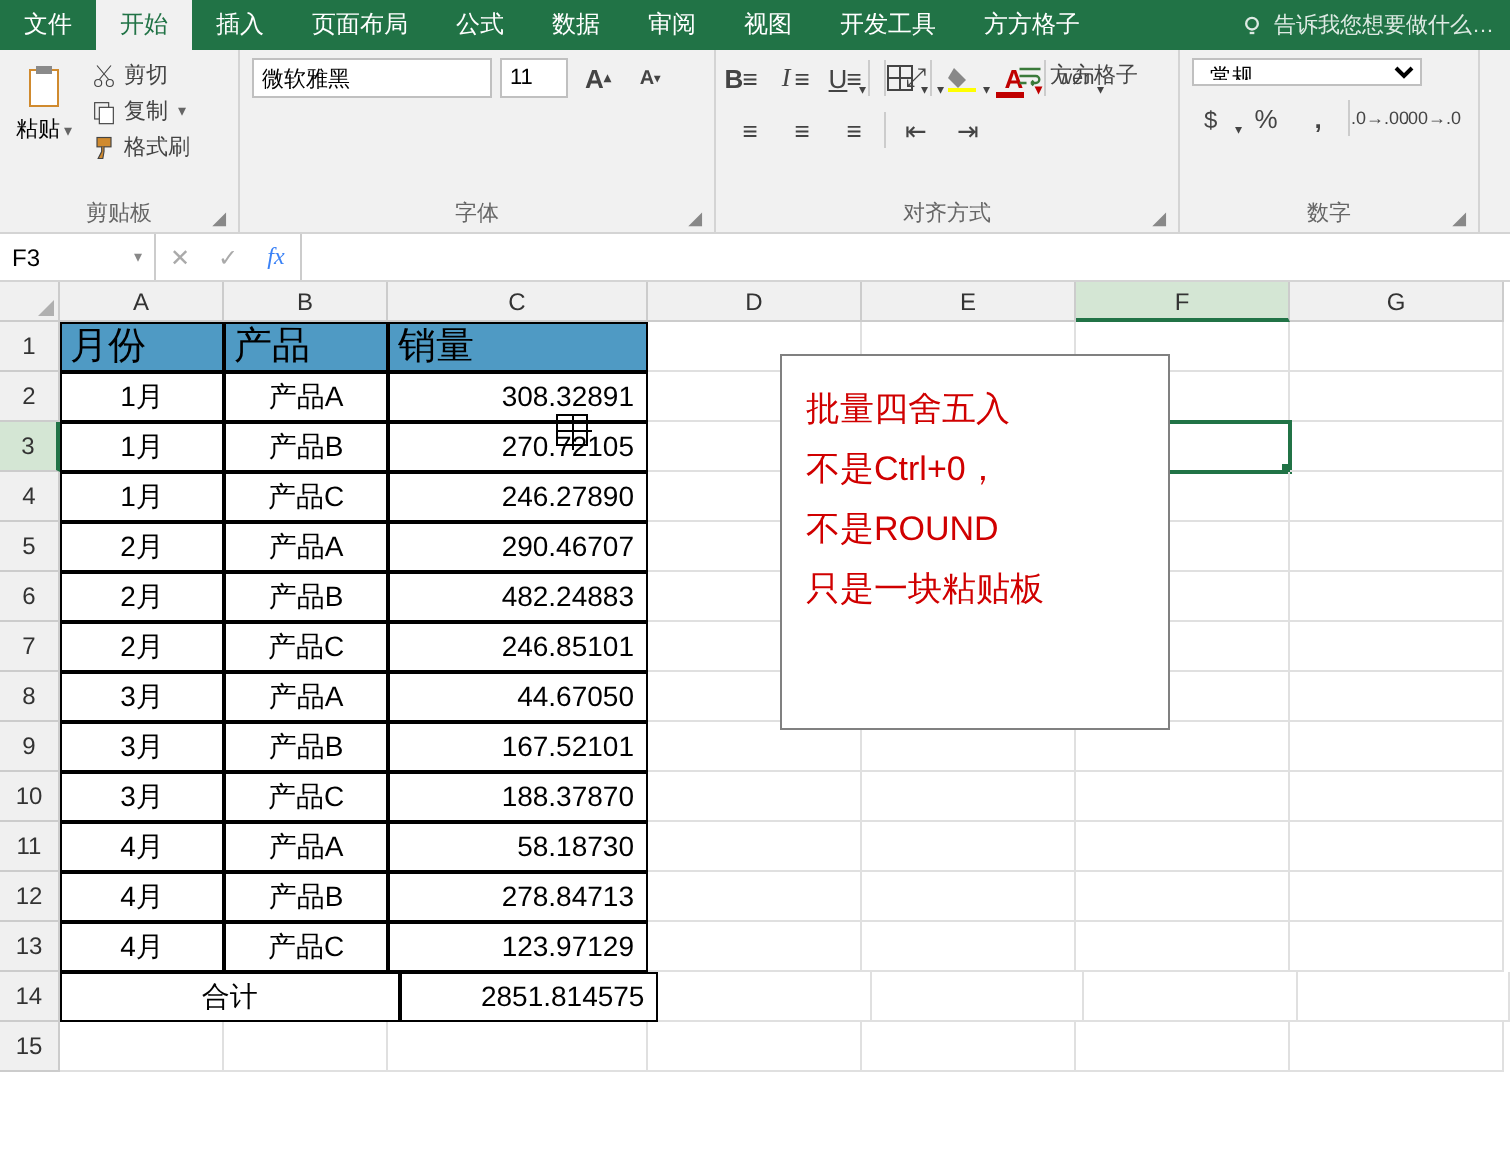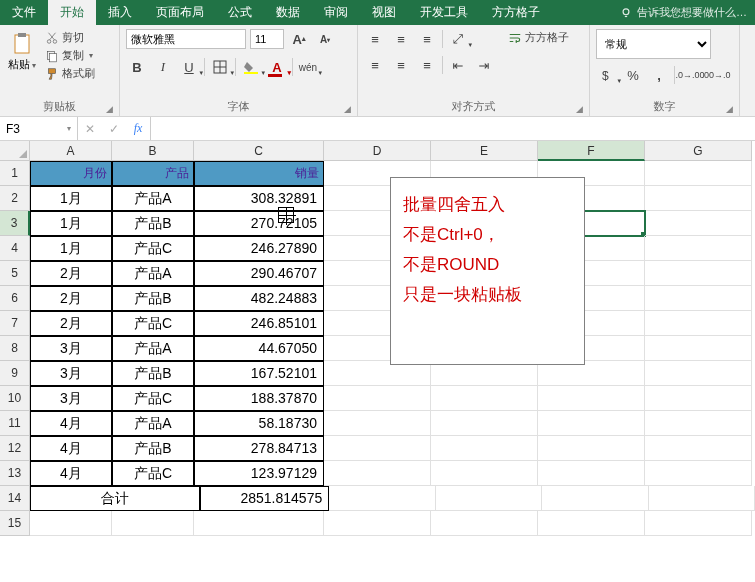--- a/index.html
+++ b/index.html
@@ -27,21 +27,21 @@
 .dd-arrow::after { content: "▾"; font-size: 8px; color: #666; margin-left: 2px; }
 
 .font-row { display: flex; gap: 4px; align-items: center; margin-bottom: 4px; }
 .font-name { width: 120px; border: 1px solid #c0c0c0; background: #fff; font-size: 11px; padding: 1px 4px; height: 20px; }
 .font-size { width: 34px; border: 1px solid #c0c0c0; background: #fff; font-size: 11px; padding: 1px 4px; height: 20px; }
 .btn-row { display: flex; gap: 4px; align-items: center; }
 .ico-btn { width: 22px; height: 20px; display: flex; align-items: center; justify-content: center; color: #444; cursor: pointer; font-size: 13px; position: relative; }
 .ico-btn.dd::after { content: "▾"; font-size: 7px; position: absolute; right: -3px; bottom: 0; }
 .sep-v { width: 1px; height: 18px; background: #ccc; }
 
-.number-fmt { width: 115px; border: 1px solid #c0c0c0; background: #fff; font-size: 11px; padding: 2px 4px; height: 30px; }
+.number-fmt { width: 115px; border: 1px solid #c0c0c0; background: #fff; font-size: 11px; padding: 2px 4px; height: 14px; }
 
 
 .fxbar { height: 24px; border-bottom: 1px solid #d4d4d4; display: flex; align-items: stretch; background: #fff; }
 .namebox { width: 78px; border-right: 1px solid #ccc; display: flex; align-items: center; padding: 0 6px; font-size: 12px; }
 .namebox .arrow { margin-left: auto; font-size: 8px; color: #888; }
 .fx-controls { display: flex; align-items: center; border-right: 1px solid #ccc; }
 .fx-controls .b { width: 24px; text-align: center; color: #aaa; font-size: 12px; }
 .fx-controls .fx { font-style: italic; font-family: "Times New Roman", serif; color: #3b82f6; }
 .formula-input { flex: 1; padding: 0 6px; }
 
@@ -53,21 +53,21 @@
 .col-headers .ch { background: #f0f0f0; border-right: 1px solid #ccc; border-bottom: 1px solid #ccc; text-align: center; font-size: 12px; color: #333; line-height: 20px; }
 .col-headers .ch.sel { background: #d4e6d4; border-bottom: 2px solid #217346; }
 
 .rows { }
 .row { display: flex; }
 .rh { width: 30px; background: #f0f0f0; border-right: 1px solid #ccc; border-bottom: 1px solid #ccc; text-align: center; font-size: 12px; color: #333; line-height: 24px; }
 .rh.sel { background: #d4e6d4; border-right: 2px solid #217346; }
 .cell { border-right: 1px solid #e0e0e0; border-bottom: 1px solid #e0e0e0; height: 25px; line-height: 23px; font-size: 14px; padding: 0 4px; overflow: hidden; position: relative; }
 
 
-.hdr-cell { background: #4f9ac4; color: #4c1d95; text-align: right; border: 1px solid #000; font-size: 12px; }
+.hdr-cell { background: #4f9ac4; color: #000000; text-align: left; border: 1px solid #000; font-size: 19px; }
 .tbl-cell { text-align: center; border: 1px solid #000; background: #fff; }
 .tbl-cell.num { text-align: right; padding-right: 6px; }
 .current-cell { outline: 2px solid #217346; outline-offset: -1px; }
 .current-cell::after { content: ""; position: absolute; right: -3px; bottom: -3px; width: 6px; height: 6px; background: #217346; }
 
 
 .wA { width: 82px; } .wB { width: 82px; } .wC { width: 130px; }
 .wD, .wE, .wF, .wG { width: 107px; }
 
 
@@ -137,21 +137,21 @@
           <span>格式刷</span>
         </div>
       </div>
     </div>
     <div class="group-label">
       <span>剪贴板</span><span class="launcher">◢</span>
     </div>
   </div>
 
   <div class="group" style="width:238px">
-    <div class="group-body" style="flex-direction:column;gap:4px">
+    <div class="group-body" style="flex-direction:row;gap:20px">
       <div class="font-row">
         <input class="font-name" value="微软雅黑" style="">
         <input class="font-size" value="11" style="">
         <div class="ico-btn" style="font-weight:bold">A<sup style="font-size:7px">▴</sup></div>
         <div class="ico-btn" style="font-size:10px;font-weight:bold">A<sup style="font-size:6px">▾</sup></div>
       </div>
       <div class="btn-row">
         <div class="ico-btn" style="font-weight:bold">B</div>
         <div class="ico-btn" style="font-style:italic;font-family:serif">I</div>
         <div class="ico-btn dd" style="text-decoration:underline">U</div>

